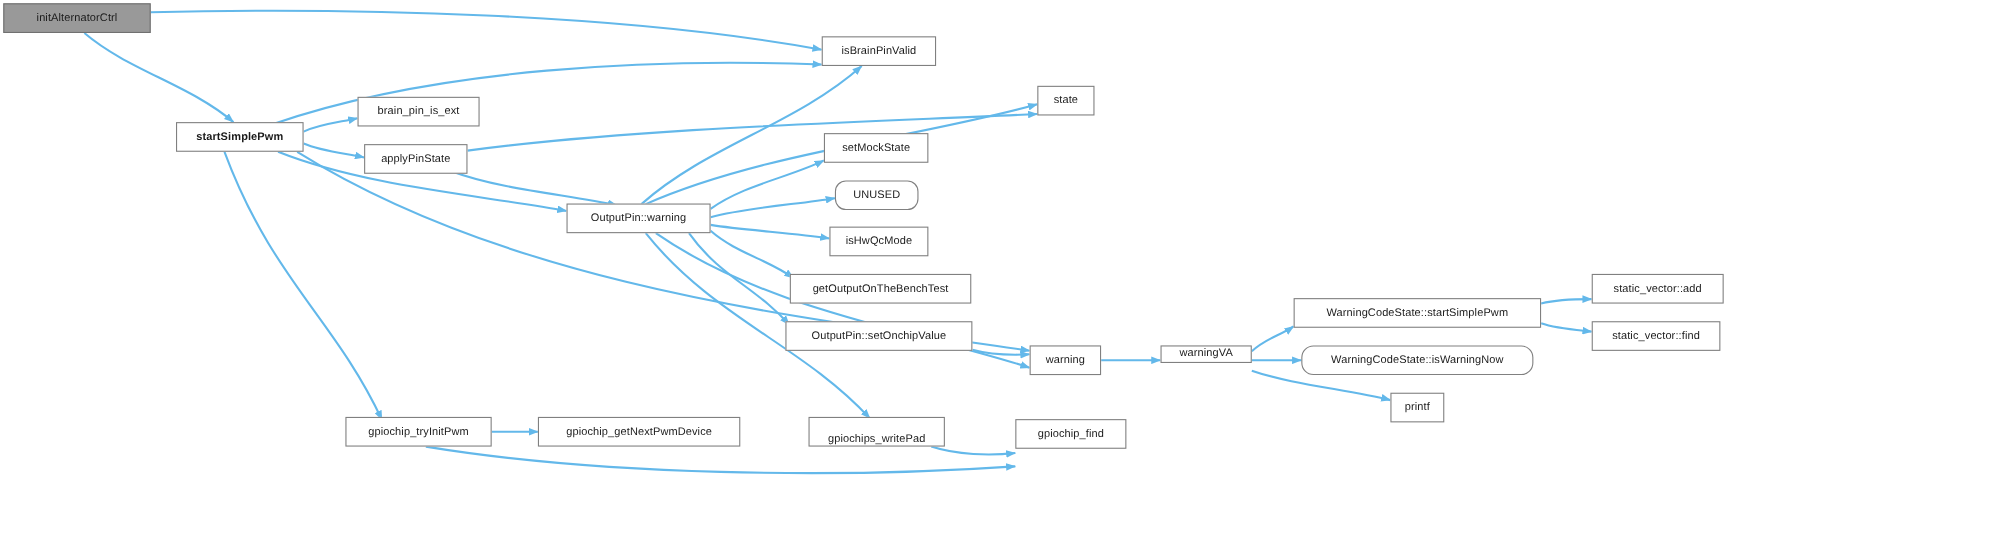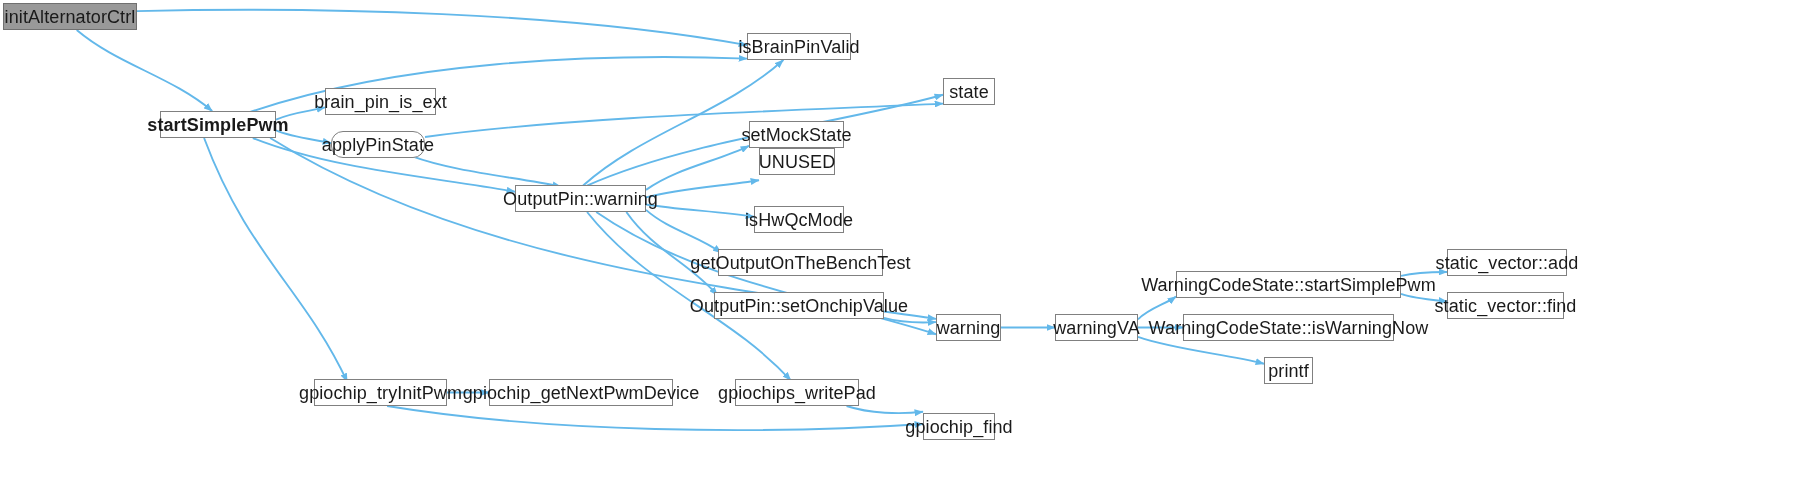--- a/index.html
+++ b/index.html
@@ -22,21 +22,21 @@
     width: 1815px;
     height: 499px;
     pointer-events: none;
   }
   .node {
     position: absolute;
     box-sizing: border-box;
     border: 1px solid #808080;
     background: #ffffff;
     color: #1a1a1a;
-    font-size: 18px;
+    font-size: 10px;
     line-height: 1;
     display: flex;
     align-items: center;
     justify-content: center;
     white-space: nowrap;
     letter-spacing: 0.1px;
     z-index: 5;
   }
   .node.root {
     background: #999999;
@@ -93,74 +93,74 @@
   <div id="node-group">
       <div class="node root" style="left: 3px; top: 3px; width: 134px; height: 27px;">
         <span class="node-label">initAlternatorCtrl</span>
       </div>
       <div class="node" style="left: 160px; top: 111px; width: 116px; height: 27px; font-weight: bold;">
         <span class="node-label">startSimplePwm</span>
       </div>
       <div class="node" style="left: 325px; top: 88px; width: 111px; height: 27px;">
         <span class="node-label">brain_pin_is_ext</span>
       </div>
-      <div class="node" style="left: 331px; top: 131px; width: 94px; height: 27px; border-radius: 12px;">
+      <div class="node" style="left: 331px; top: 131px; width: 94px; height: 27px;">
         <span class="node-label">applyPinState</span>
       </div>
       <div class="node" style="left: 747px; top: 33px; width: 104px; height: 27px;">
         <span class="node-label">isBrainPinValid</span>
       </div>
       <div class="node" style="left: 943px; top: 78px; width: 52px; height: 27px;">
         <span class="node-label">state</span>
       </div>
       <div class="node" style="left: 749px; top: 121px; width: 95px; height: 27px;">
         <span class="node-label">setMockState</span>
       </div>
-      <div class="node" style="left: 759px; top: 148px; width: 76px; height: 27px;">
+      <div class="node" style="left: 759px; top: 164px; width: 76px; height: 27px; border-radius: 10px;">
         <span class="node-label">UNUSED</span>
       </div>
       <div class="node" style="left: 515px; top: 185px; width: 131px; height: 27px;">
         <span class="node-label">OutputPin::warning</span>
       </div>
       <div class="node" style="left: 754px; top: 206px; width: 90px; height: 27px;">
         <span class="node-label">isHwQcMode</span>
       </div>
       <div class="node" style="left: 718px; top: 249px; width: 165px; height: 27px;">
         <span class="node-label">getOutputOnTheBenchTest</span>
       </div>
       <div class="node" style="left: 714px; top: 292px; width: 170px; height: 27px;">
         <span class="node-label">OutputPin::setOnchipValue</span>
       </div>
       <div class="node" style="left: 936px; top: 314px; width: 65px; height: 27px;">
         <span class="node-label">warning</span>
       </div>
-      <div class="node" style="left: 1055px; top: 314px; width: 83px; height: 27px;">
+      <div class="node" style="left: 1055px; top: 314px; width: 83px; height: 16px;">
         <span class="node-label">warningVA</span>
       </div>
       <div class="node" style="left: 1176px; top: 271px; width: 225px; height: 27px;">
         <span class="node-label">WarningCodeState::startSimplePwm</span>
       </div>
-      <div class="node" style="left: 1183px; top: 314px; width: 211px; height: 27px;">
+      <div class="node" style="left: 1183px; top: 314px; width: 211px; height: 27px; border-radius: 11px;">
         <span class="node-label">WarningCodeState::isWarningNow</span>
       </div>
       <div class="node" style="left: 1264px; top: 357px; width: 49px; height: 27px;">
         <span class="node-label">printf</span>
       </div>
       <div class="node" style="left: 1447px; top: 249px; width: 120px; height: 27px; align-items: center;">
         <span class="node-label">static_vector::add</span>
       </div>
       <div class="node" style="left: 1447px; top: 292px; width: 117px; height: 27px;">
         <span class="node-label">static_vector::find</span>
       </div>
       <div class="node" style="left: 314px; top: 379px; width: 133px; height: 27px;">
         <span class="node-label">gpiochip_tryInitPwm</span>
       </div>
       <div class="node" style="left: 489px; top: 379px; width: 184px; height: 27px;">
         <span class="node-label">gpiochip_getNextPwmDevice</span>
       </div>
-      <div class="node" style="left: 735px; top: 379px; width: 124px; height: 27px;">
+      <div class="node" style="left: 735px; top: 379px; width: 124px; height: 27px; align-items: flex-end;">
         <span class="node-label">gpiochips_writePad</span>
       </div>
-      <div class="node" style="left: 923px; top: 413px; width: 72px; height: 27px;">
+      <div class="node" style="left: 923px; top: 381px; width: 101px; height: 27px;">
         <span class="node-label">gpiochip_find</span>
       </div>
     </div>
 </div>
 
 </body></html>

